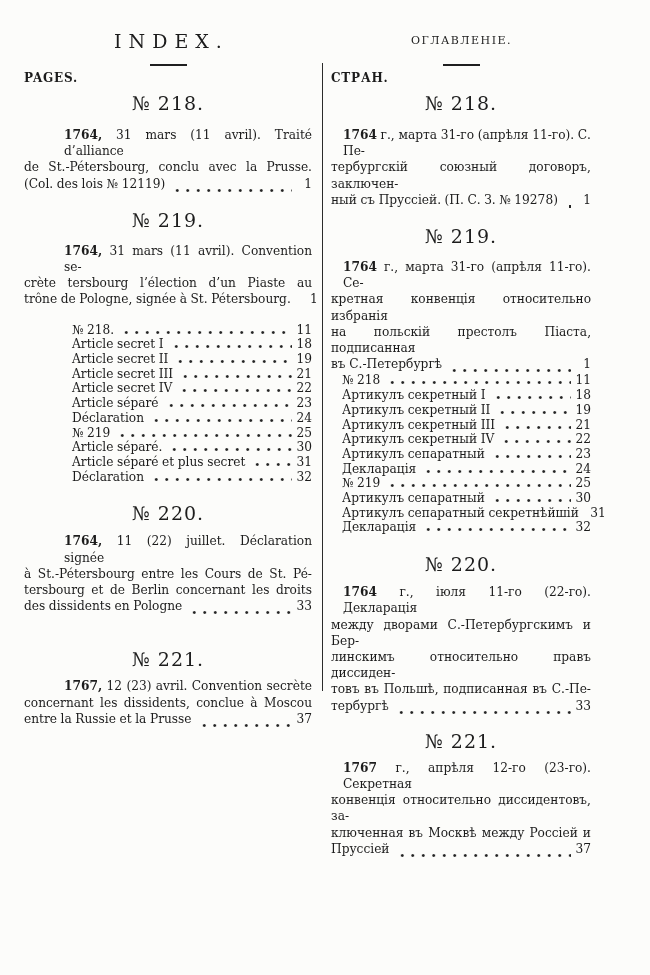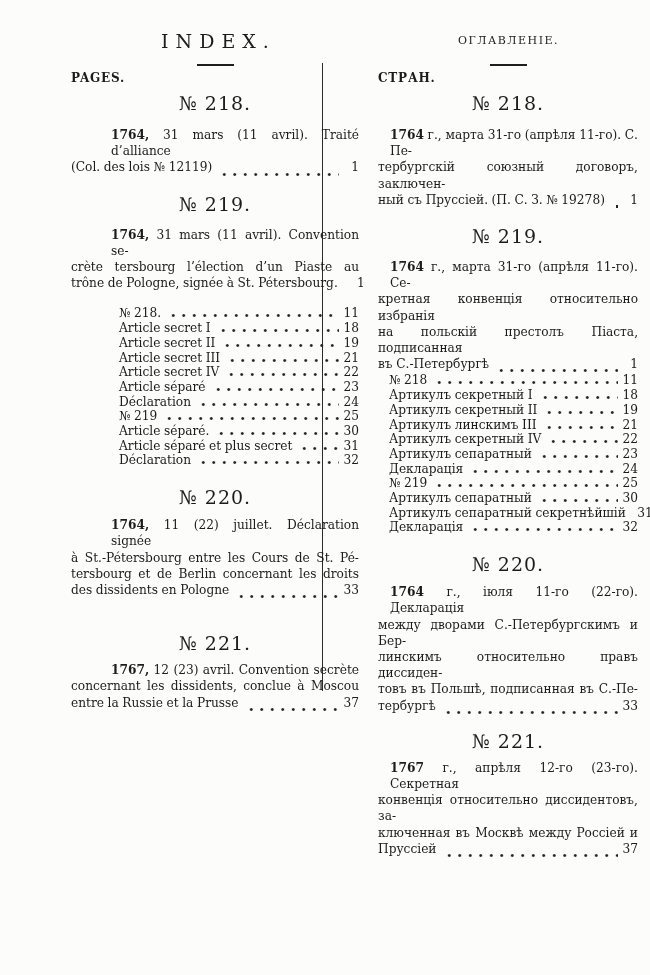--- a/index.html
+++ b/index.html
@@ -13,21 +13,21 @@
     overflow: hidden;
   }
   .divider {
     position: absolute;
     left: 322px;
     top: 63px;
     width: 1px;
     height: 628px;
     background: #2b2b2b;
   }
-  .col { position: absolute; top: 30px; margin-left: 47px; }
+  .col { position: absolute; top: 30px; }
   .col-left  { left: 24px;  width: 288px; }
   .col-right { left: 331px; width: 260px; }
 
   .col-title {
     text-align: center;
     font-size: 19px;
     line-height: 22px;
     letter-spacing: 7px;
     padding-left: 7px; 
   }
@@ -97,20 +97,21 @@
   <div class="divider"></div>
 
   <div class="col col-left">
     <div class="col-title">INDEX.</div>
     <div class="rule"></div>
     <div class="col-label">PAGES.</div>
 
     <div class="sec-h h218">№ 218.</div>
     <div class="para">
       <div class="line first"><b class="yr">1764,</b><span> 31 mars (11 avril). Traité d’alliance</span></div>
+      <div class="line">de St.-Pétersbourg, conclu avec la Prusse.</div>
       <div class="lastline">
         <span class="txt">(Col. des lois № 12119)</span>
         <span class="dots"></span>
         <span class="pg">1</span>
       </div>
     </div>
 
     <div class="sec-h h219">№ 219.</div>
     <div class="para">
       <div class="line first"><b class="yr">1764,</b><span> 31 mars (11 avril). Convention se-</span></div>
@@ -242,21 +243,21 @@
           <span class="lbl">Артикулъ секретный I</span>
           <span class="dots"></span>
           <span class="pg">18</span>
         </div>
       <div class="row">
           <span class="lbl">Артикулъ секретный II</span>
           <span class="dots"></span>
           <span class="pg">19</span>
         </div>
       <div class="row">
-          <span class="lbl">Артикулъ линскимъ III</span>
+          <span class="lbl">Артикулъ секретный III</span>
           <span class="dots"></span>
           <span class="pg">21</span>
         </div>
       <div class="row">
           <span class="lbl">Артикулъ секретный IV</span>
           <span class="dots"></span>
           <span class="pg">22</span>
         </div>
       <div class="row">
           <span class="lbl">Артикулъ сепаратный</span>

